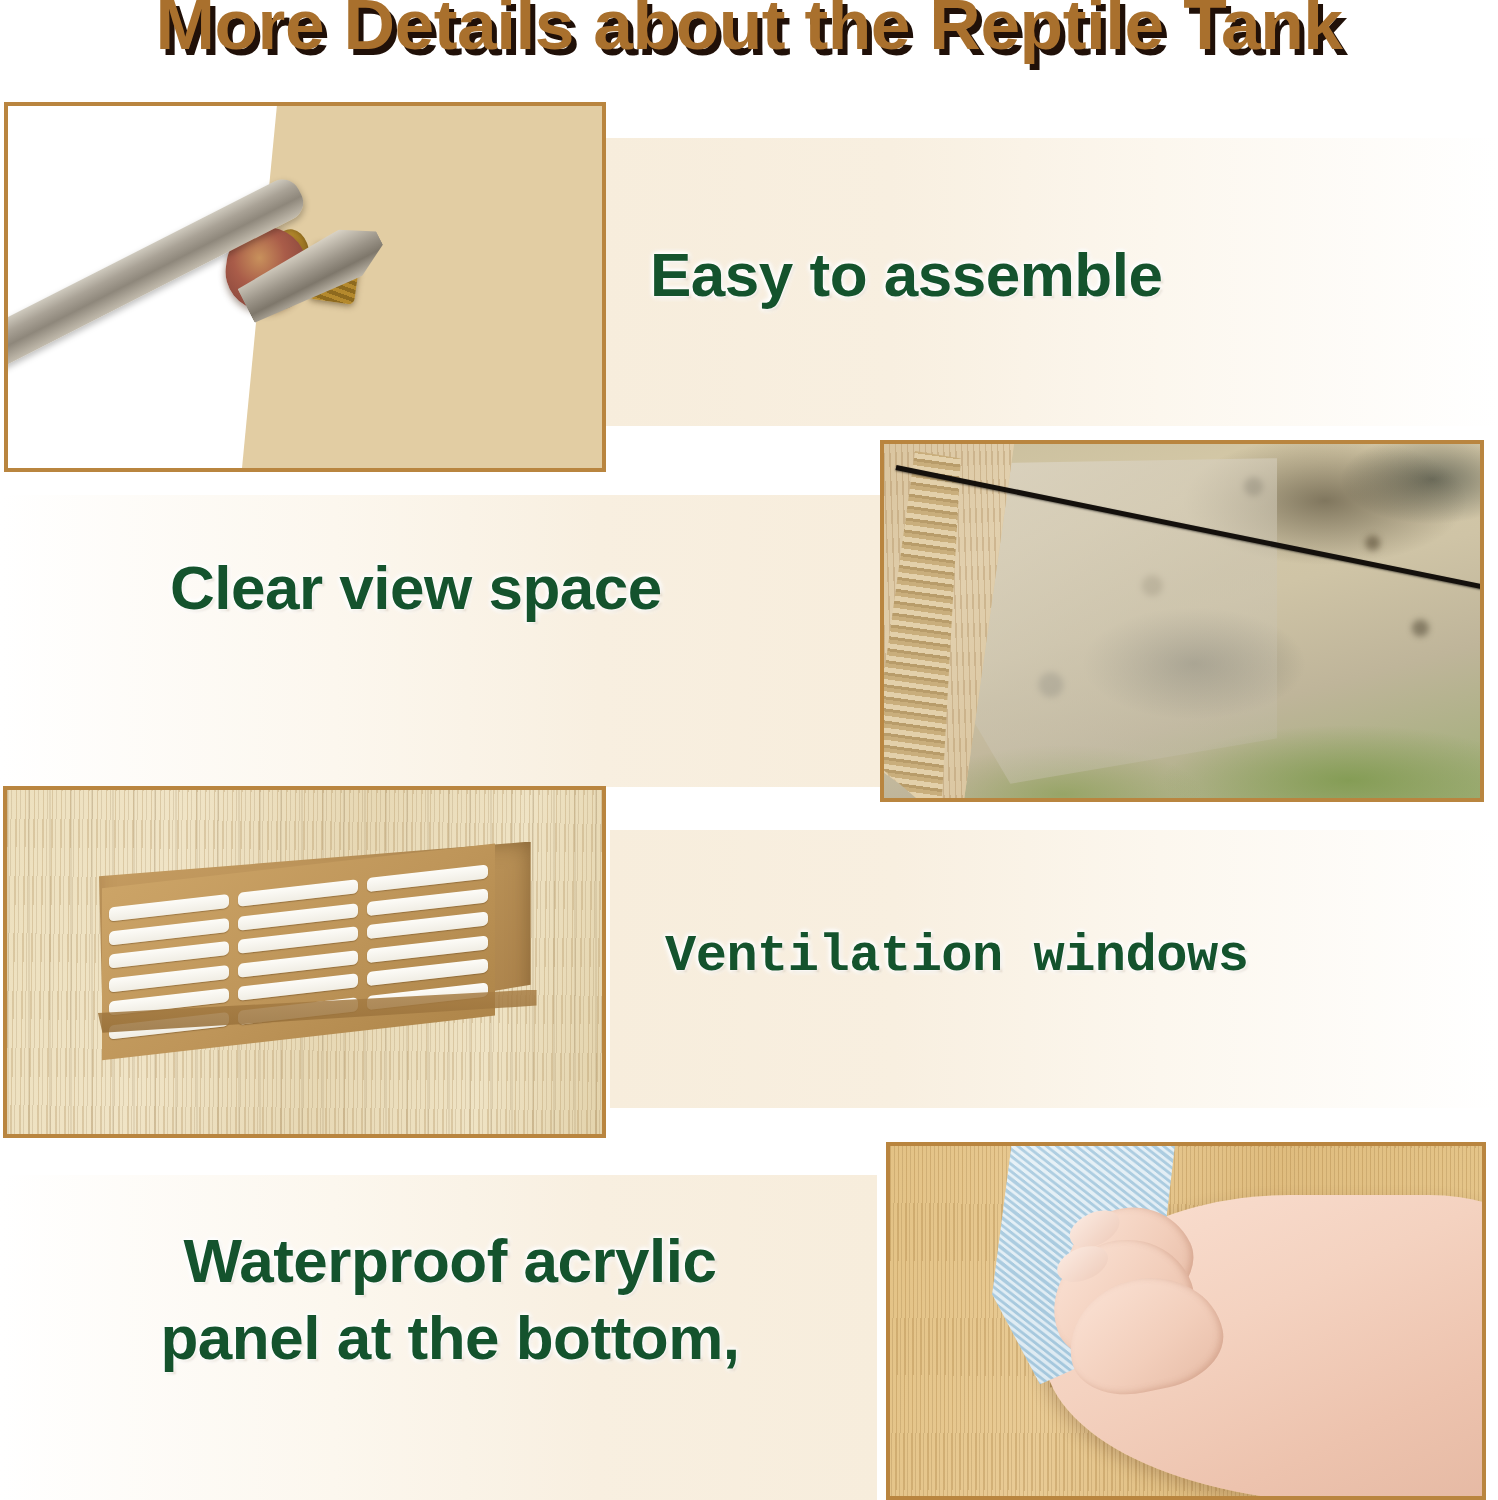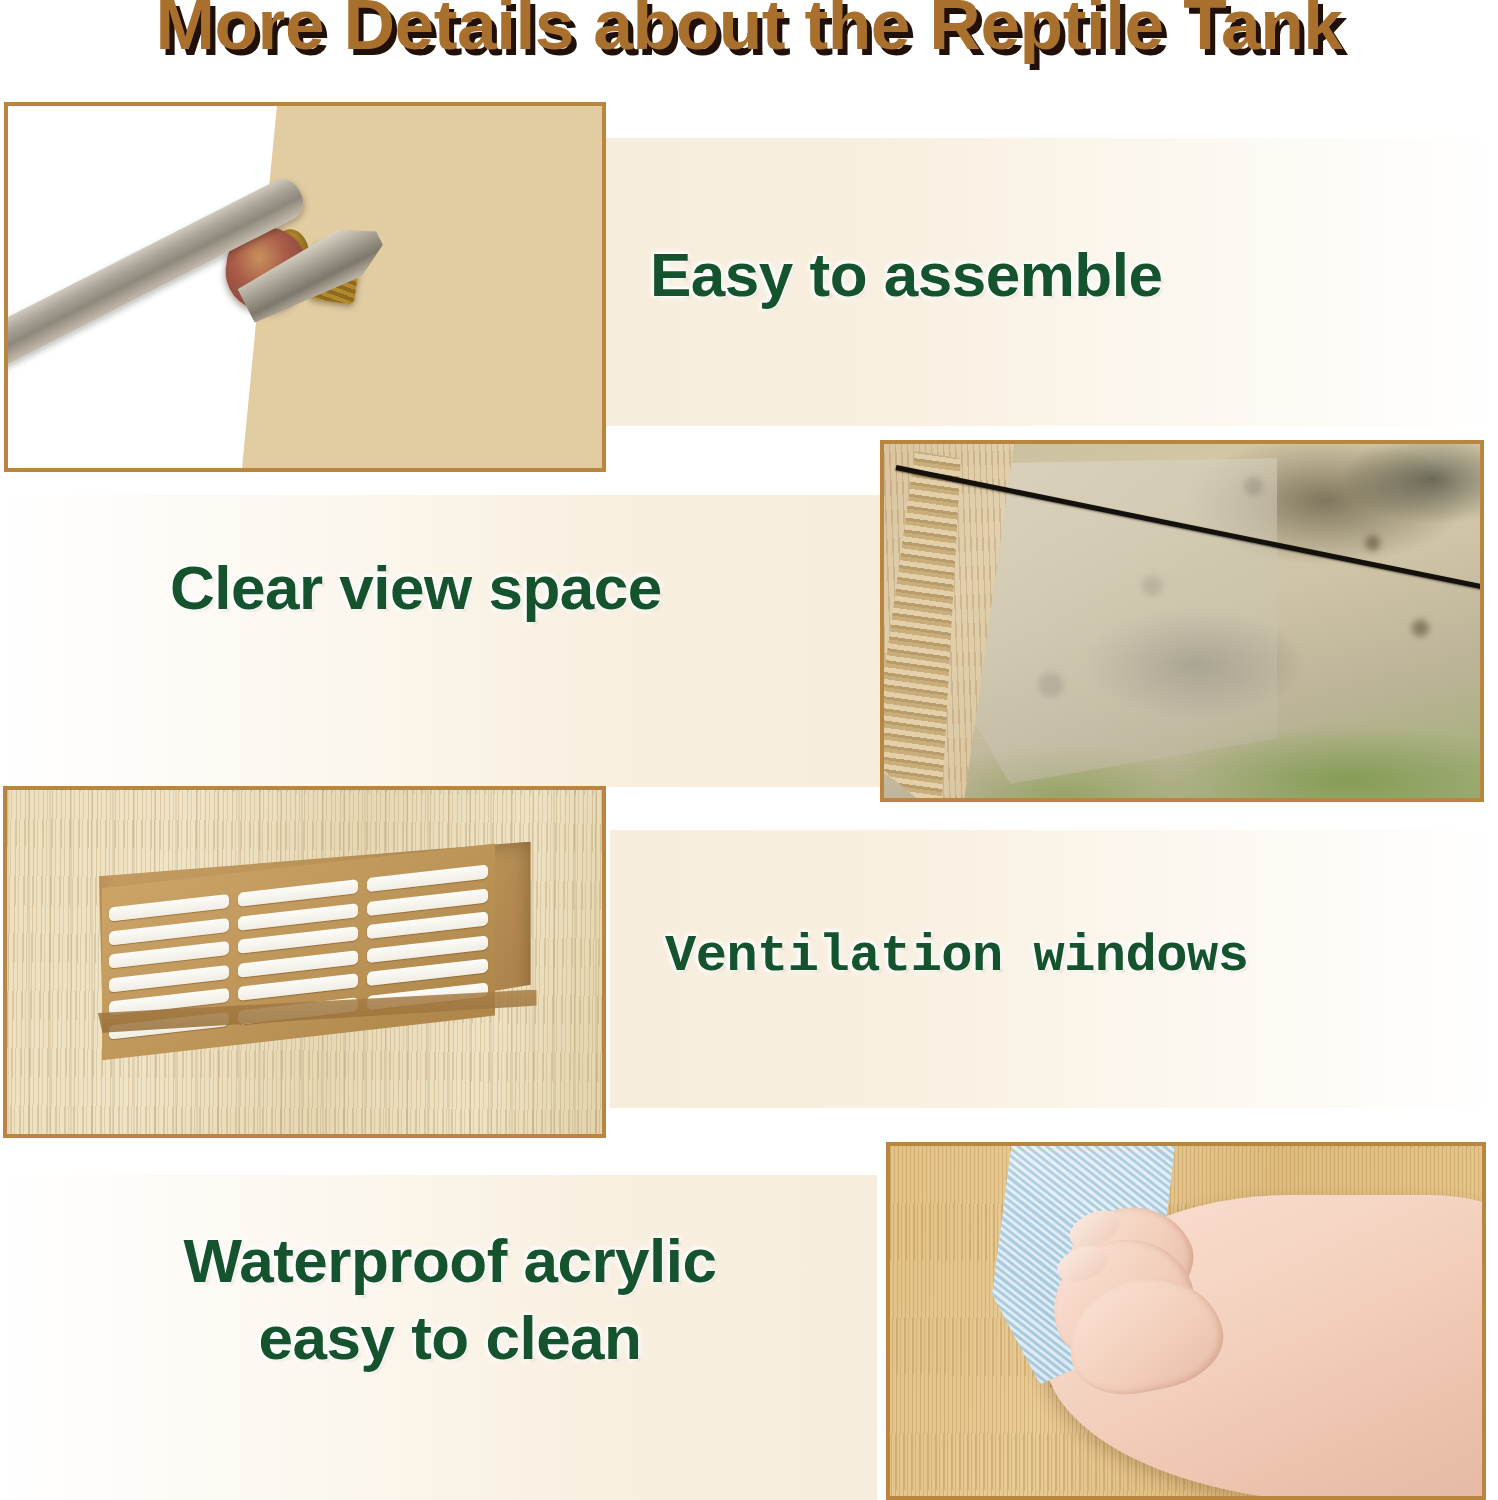--- a/index.html
+++ b/index.html
@@ -352,16 +352,16 @@
       <div class="finger f1"></div>
       <div class="finger f2"></div>
       <div class="finger f3"></div>
       <div class="nail"></div>
       <div class="nail2"></div>
     </div>
   </div>
 
   <div class="caption multiline" style="left:55px;top:1222px;width:790px;font-size:62px;line-height:77px;">
     <div>Waterproof acrylic</div>
-    <div>easy to clean</div>
+    <div>panel at the bottom,</div>
   </div>
 
 </div>
 
 </body></html>

